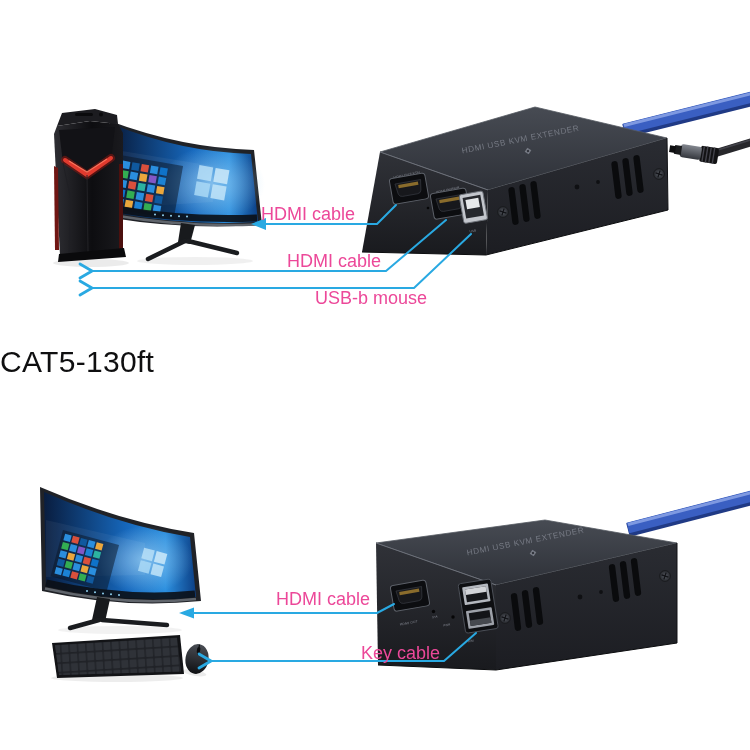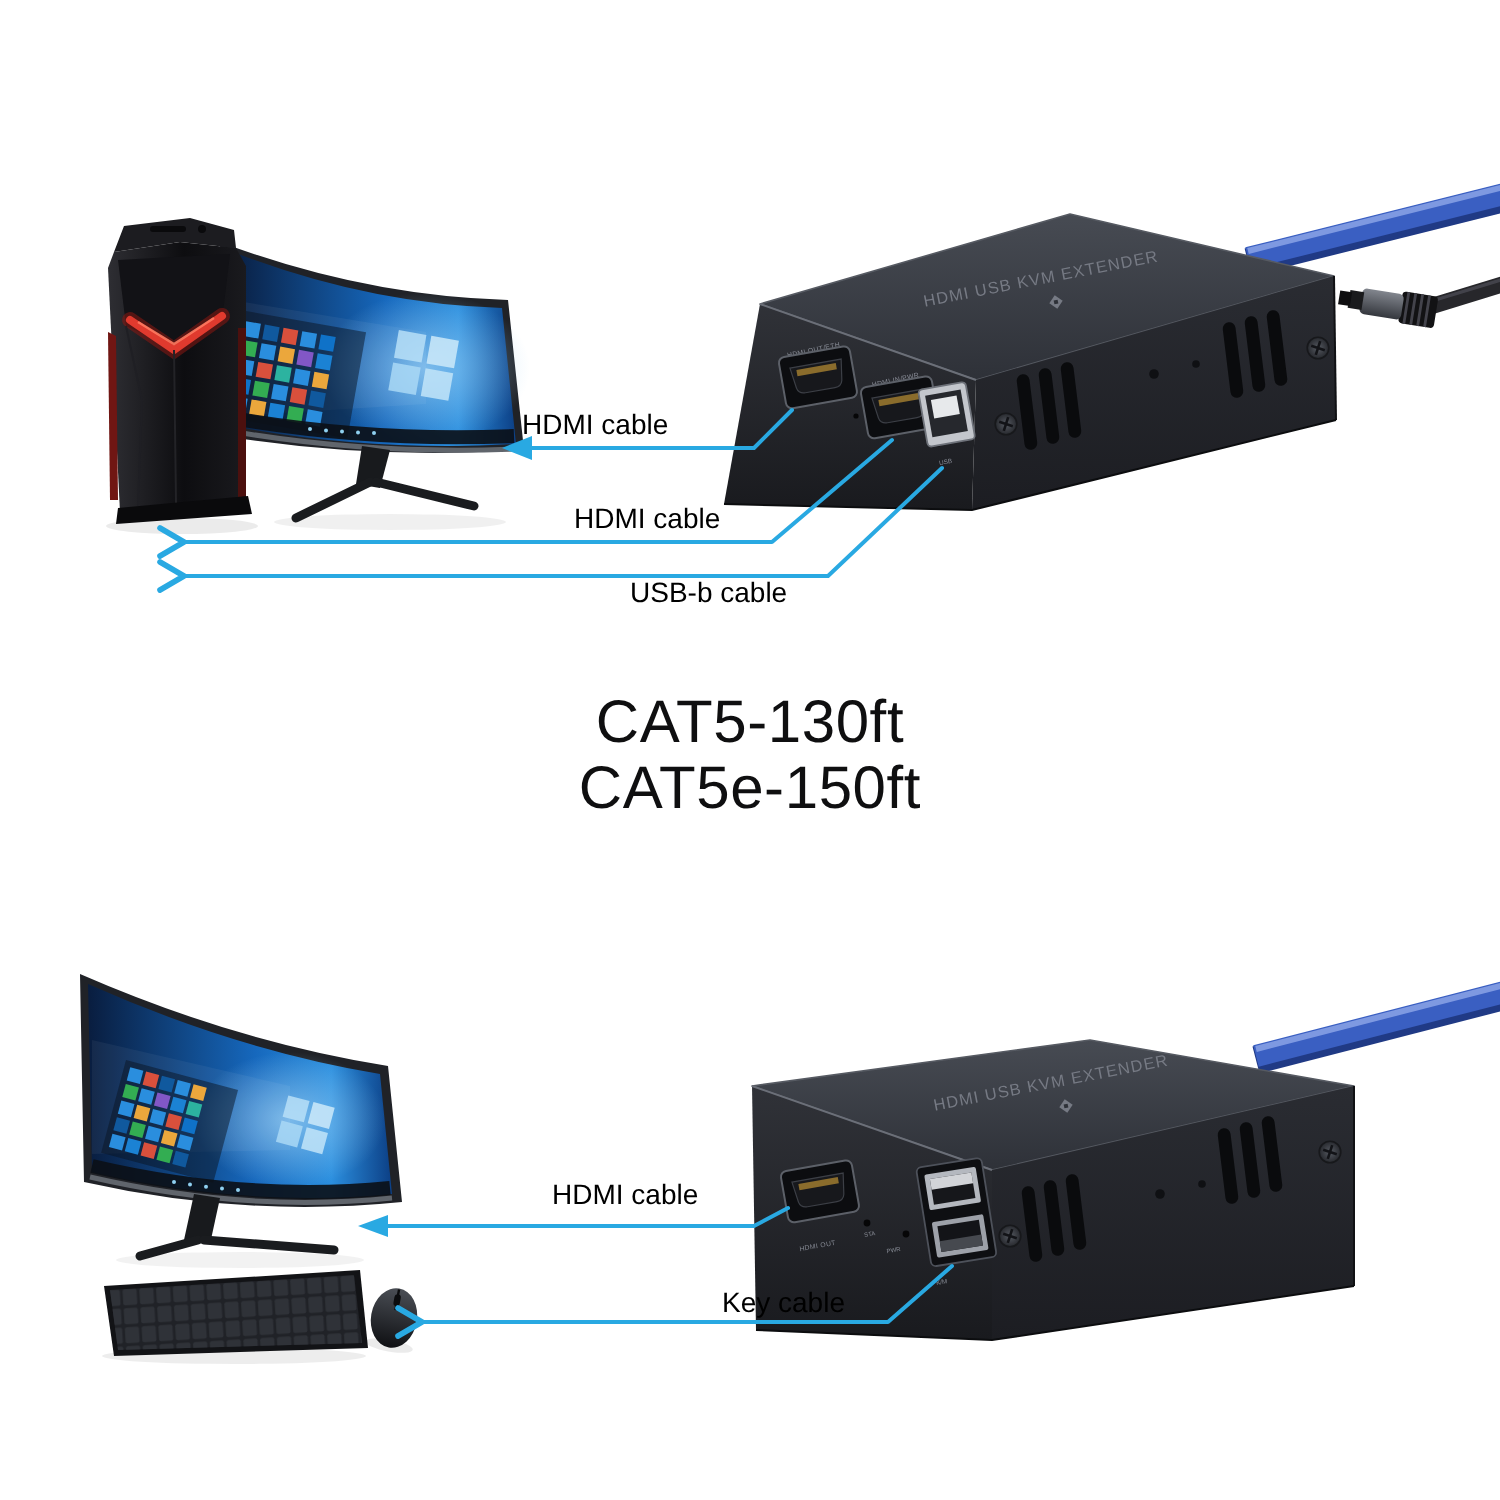--- a/index.html
+++ b/index.html
@@ -1,21 +1,21 @@
 <!DOCTYPE html>
 <html><head>
 <meta charset="utf-8">
 <style>
   html,body{margin:0;padding:0;background:#ffffff;}
   .stage{position:relative;width:750px;height:750px;background:#ffffff;overflow:hidden;
          font-family:"Liberation Sans",sans-serif;}
   .abs{position:absolute;}
-  .lbl{position:absolute;font-family:"Liberation Sans",sans-serif;font-size:14px;
-       line-height:1.1;color:#000000;white-space:nowrap;text-align:center;}
-  .cat{position:absolute;left:0;right:0;top:345px;text-align:center;
+  .lbl{position:absolute;font-family:"Liberation Sans",sans-serif;font-size:18px;
+       line-height:1.1;color:#ec4899;white-space:nowrap;text-align:center;}
+  .cat{position:absolute;left:0;right:0;top:345px;
        font-family:"Liberation Sans",sans-serif;font-size:30px;line-height:33px;
        color:#0f0f10;letter-spacing:.3px;font-weight:500;}
   svg{display:block;}
   svg text{font-family:"Liberation Sans",sans-serif;}
 </style>
 </head>
 <body>
 
 <div class="stage">
 
@@ -338,22 +338,21 @@
       <path d="M80,264 L92,271 L80,278" stroke-width="2.8"></path>
       <path d="M80,281 L92,288 L80,295" stroke-width="2.8"></path>
       <path d="M199,654 L211,661 L199,668" stroke-width="2.8"></path>
     </g>
     <polygon points="251,224 266,218 266,230" fill="#29a9e2"></polygon>
     <polygon points="179,613 194,607.5 194,618.5" fill="#29a9e2"></polygon>
   </svg>
 
   <div class="lbl" style="left:261px;top:205px">HDMI cable</div>
   <div class="lbl" style="left:287px;top:252px">HDMI cable</div>
-  <div class="lbl" style="left:315px;top:289px">USB-b cable</div>
+  <div class="lbl" style="left:315px;top:289px">USB-b mouse</div>
   <div class="lbl" style="left:276px;top:590px">HDMI cable</div>
   <div class="lbl" style="left:361px;top:644px">Key cable</div>
 
   <div class="cat">
     <div>CAT5-130ft</div>
-    <div>CAT5e-150ft</div>
   </div>
 
 </div>
 
 </body></html>

